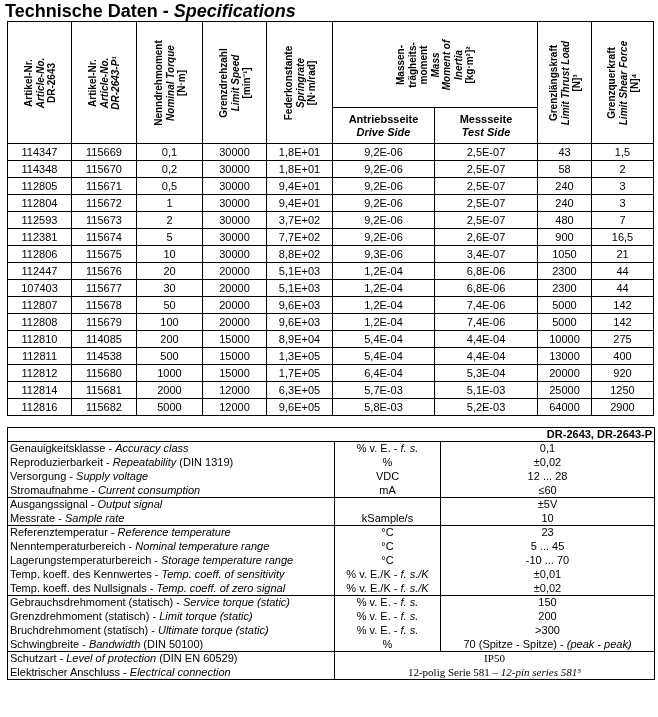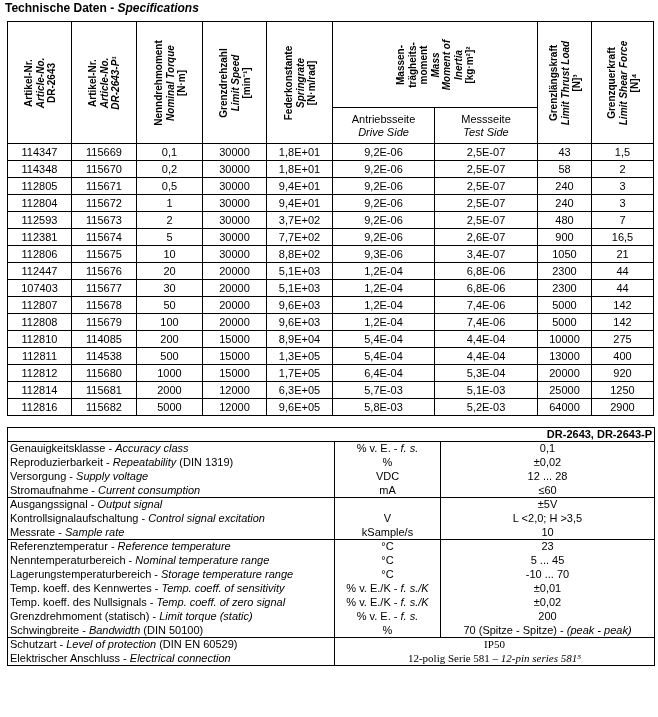--- a/index.html
+++ b/index.html
@@ -7,21 +7,21 @@
   body {
     width: 658px; height: 717px;
     background: #ffffff; color: #000000;
     font-family: "Liberation Sans", sans-serif;
     position: relative;
   }
   .i { font-style: italic; }
 
   .title {
     position: absolute; left: 5px; top: 1px;
-    font-size: 12px; font-weight: bold; white-space: nowrap;
+    font-size: 18px; font-weight: bold; white-space: nowrap;
   }
 
   
   table.spec {
     position: absolute; left: 7px; top: 21px;
     border-collapse: collapse; table-layout: fixed;
   }
   table.spec th, table.spec td {
     border: 1px solid #000; padding: 0; overflow: visible;
   }
@@ -29,21 +29,21 @@
   table.spec tr.hr2 { height: 36px; }
   table.spec tbody tr { height: 17px; }
   th.vcell { position: relative; font-weight: bold; background: #fff; }
   .rot {
     position: absolute; left: 50%; top: 50%;
     transform: translate(-50%, -50%) rotate(-90deg);
     font-size: 10px; font-weight: bold; line-height: 11.5px;
     white-space: nowrap; text-align: center;
   }
   th.subhead {
-    font-size: 11px; font-weight: normal; text-align: center;
+    font-size: 11px; font-weight: bold; text-align: center;
     vertical-align: middle; line-height: 13px;
   }
   td.data { text-align: center; font-size: 11px; line-height: 15px; vertical-align: middle; }
 
   
   table.gen {
     position: absolute; left: 7px; top: 427px;
     border-collapse: collapse; table-layout: fixed;
     font-size: 11px;
   }
@@ -359,25 +359,20 @@
         <td class="lbl"><span>Stromaufnahme - </span><span class="i">Current consumption</span><span></span></td>
         <td class="unit"><span>mA</span><span class="i"></span></td>
         <td class="val"><span>≤60</span><span class="i"></span></td>
       </tr>
       <tr class="gstart">
         <td class="lbl"><span>Ausgangssignal - </span><span class="i">Output signal</span><span></span></td>
         <td class="unit"><span></span><span class="i"></span></td>
         <td class="val"><span>±5V</span><span class="i"></span></td>
       </tr>
       <tr>
-        <td class="lbl"><span>Kontrollsignalaufschaltung - </span><span class="i">Control signal excitation</span><span></span></td>
-        <td class="unit"><span>V</span><span class="i"></span></td>
-        <td class="val"><span>L &lt;2,0; H &gt;3,5</span><span class="i"></span></td>
-      </tr>
-      <tr>
         <td class="lbl"><span>Messrate - </span><span class="i">Sample rate</span><span></span></td>
         <td class="unit"><span>kSample/s</span><span class="i"></span></td>
         <td class="val"><span>10</span><span class="i"></span></td>
       </tr>
       <tr class="gstart">
         <td class="lbl"><span>Referenztemperatur - </span><span class="i">Reference temperature</span><span></span></td>
         <td class="unit"><span>°C</span><span class="i"></span></td>
         <td class="val"><span>23</span><span class="i"></span></td>
       </tr>
       <tr>
@@ -393,26 +388,36 @@
       <tr>
         <td class="lbl"><span>Temp. koeff. des Kennwertes - </span><span class="i">Temp. coeff. of sensitivity</span><span></span></td>
         <td class="unit"><span>% v. E./K - </span><span class="i">f. s./K</span></td>
         <td class="val"><span>±0,01</span><span class="i"></span></td>
       </tr>
       <tr>
         <td class="lbl"><span>Temp. koeff. des Nullsignals - </span><span class="i">Temp. coeff. of zero signal</span><span></span></td>
         <td class="unit"><span>% v. E./K - </span><span class="i">f. s./K</span></td>
         <td class="val"><span>±0,02</span><span class="i"></span></td>
       </tr>
+      <tr class="gstart">
+        <td class="lbl"><span>Gebrauchsdrehmoment (statisch) - </span><span class="i">Service torque (static)</span><span></span></td>
+        <td class="unit"><span>% v. E. - </span><span class="i">f. s.</span></td>
+        <td class="val"><span>150</span><span class="i"></span></td>
+      </tr>
       <tr>
         <td class="lbl"><span>Grenzdrehmoment (statisch) - </span><span class="i">Limit torque (static)</span><span></span></td>
         <td class="unit"><span>% v. E. - </span><span class="i">f. s.</span></td>
         <td class="val"><span>200</span><span class="i"></span></td>
       </tr>
       <tr>
+        <td class="lbl"><span>Bruchdrehmoment (statisch) - </span><span class="i">Ultimate torque (static)</span><span></span></td>
+        <td class="unit"><span>% v. E. - </span><span class="i">f. s.</span></td>
+        <td class="val"><span>&gt;300</span><span class="i"></span></td>
+      </tr>
+      <tr>
         <td class="lbl"><span>Schwingbreite - </span><span class="i">Bandwidth</span><span> (DIN 50100)</span></td>
         <td class="unit"><span>%</span><span class="i"></span></td>
         <td class="val"><span>70 (Spitze - Spitze) - </span><span class="i">(peak - peak)</span></td>
       </tr>
       <tr class="gstart">
         <td class="lbl"><span>Schutzart - </span><span class="i">Level of protection</span><span> (DIN EN 60529)</span></td>
         <td class="merged" colspan="2"><span>IP50</span><span class="i"></span></td>
       </tr>
       <tr>
         <td class="lbl"><span>Elektrischer Anschluss - </span><span class="i">Electrical connection</span><span></span></td>

